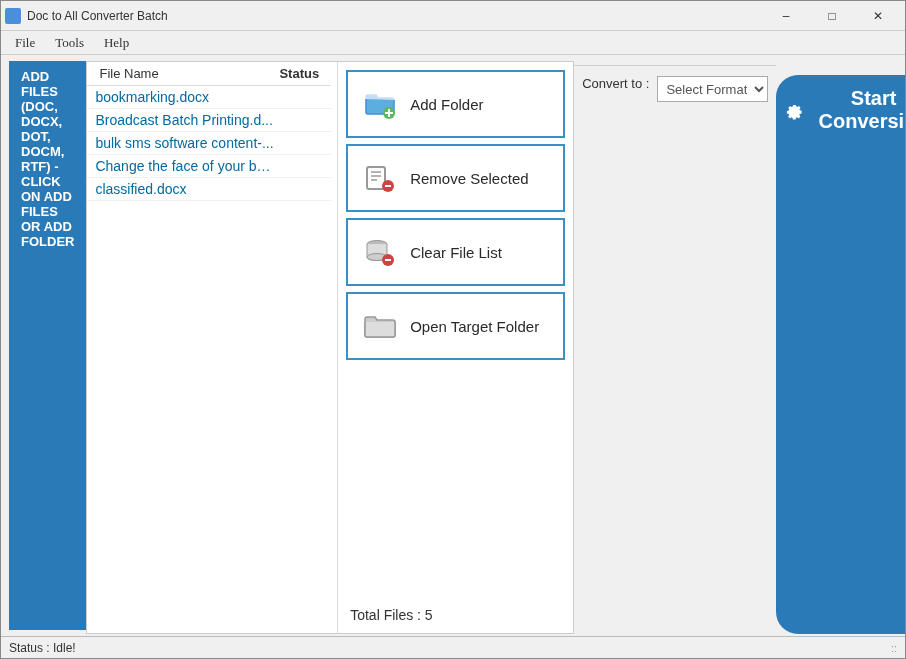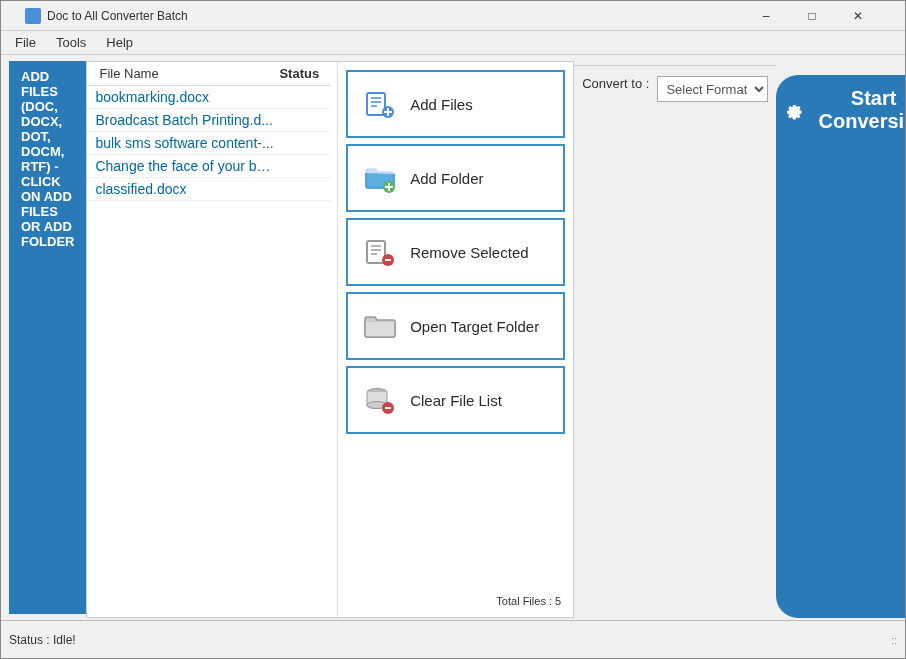--- a/index.html
+++ b/index.html
@@ -4,21 +4,21 @@
   <style>
     * { margin: 0; padding: 0; box-sizing: border-box; }
     body { font-family: 'Segoe UI', Tahoma, sans-serif; font-size: 13px; background: #f0f0f0; width: 906px; height: 659px; overflow: hidden; }
 
     
     #title-bar {
       background: #f0f0f0;
       height: 30px;
       display: flex;
       align-items: center;
-      padding: 0 24px;
+      padding: 0 4px;
       border-bottom: 1px solid #ccc;
       user-select: none;
     }
     #title-bar .app-icon {
       width: 16px; height: 16px; margin-right: 6px;
       background: #4a90d9; border-radius: 2px;
       display: flex; align-items: center; justify-content: center;
       color: white; font-size: 9px; font-weight: bold;
     }
     #title-bar .title-text { flex: 1; font-size: 12px; color: #333; }
@@ -30,20 +30,21 @@
     }
 
     
     #menu-bar {
       background: #f0f0f0;
       height: 24px;
       display: flex;
       align-items: center;
       border-bottom: 1px solid #ccc;
       padding: 0 4px;
+      font-family: Liberation Serif, serif;
     }
     .menu-item {
       padding: 2px 10px;
       cursor: pointer;
       font-size: 13px;
       color: #333;
     }
 
     
     #header-banner {
@@ -124,23 +125,23 @@
     }
 
     
     .icon-add-files { color: #4a90d9; }
     .icon-add-folder { color: #4a90d9; }
     .icon-remove { color: #888; }
     .icon-clear { color: #888; }
     .icon-folder { color: #888; }
 
     #total-files {
-      text-align: right;
+      text-align: left;
       padding: 6px 4px 2px 4px;
-      font-size: 11px;
+      font-size: 14px;
       color: #333;
       margin-top: auto;
     }
 
     
     #convert-row {
       display: flex;
       align-items: flex-start;
       gap: 8px;
       padding: 10px 8px;
@@ -179,21 +180,21 @@
       display: flex;
       align-items: center;
       justify-content: center;
       gap: 10px;
     }
 
     
     #status-bar {
       background: #f0f0f0;
       border-top: 1px solid #bbb;
-      height: 38px;
+      height: 22px;
       display: flex;
       align-items: center;
       padding: 0 8px;
       font-size: 12px;
       color: #333;
     }
 
     
     .gear-svg { width: 28px; height: 28px; }
 
@@ -275,34 +276,20 @@
             </div>
             <div class="file-row">
               <span class="filename">classified.docx</span>
               <span class="status"></span>
             </div>
           </div>
       </div>
 
       <div id="right-panel">
 
-        <button class="action-btn">
-          <div class="btn-icon icon-add-files">
-            <svg width="34" height="34" viewBox="0 0 34 34">
-              <rect x="4" y="6" width="18" height="22" rx="2" fill="none" stroke="#4a90d9" stroke-width="2"></rect>
-              <line x1="8" y1="11" x2="18" y2="11" stroke="#4a90d9" stroke-width="1.5"></line>
-              <line x1="8" y1="15" x2="18" y2="15" stroke="#4a90d9" stroke-width="1.5"></line>
-              <line x1="8" y1="19" x2="14" y2="19" stroke="#4a90d9" stroke-width="1.5"></line>
-              <circle cx="25" cy="25" r="6" fill="#4a90d9"></circle>
-              <line x1="25" y1="21" x2="25" y2="29" stroke="white" stroke-width="2"></line>
-              <line x1="21" y1="25" x2="29" y2="25" stroke="white" stroke-width="2"></line>
-            </svg>
-          </div>
-          <span>Add Files</span>
-        </button>
 
         <button class="action-btn">
           <div class="btn-icon icon-add-folder">
             <svg width="34" height="34" viewBox="0 0 34 34">
               <path d="M3 10 Q3 8 5 8 L13 8 L15 11 L29 11 Q31 11 31 13 L31 25 Q31 27 29 27 L5 27 Q3 27 3 25 Z" fill="#4a90d9" opacity="0.3" stroke="#4a90d9" stroke-width="1.5"></path>
               <path d="M3 12 L3 25 Q3 27 5 27 L29 27 Q31 27 31 25 L31 13" fill="#5baee0" stroke="#4a90d9" stroke-width="1.5"></path>
               <circle cx="26" cy="26" r="6" fill="#5cb85c"></circle>
               <line x1="26" y1="22" x2="26" y2="30" stroke="white" stroke-width="2"></line>
               <line x1="22" y1="26" x2="30" y2="26" stroke="white" stroke-width="2"></line>
             </svg>
@@ -318,41 +305,41 @@
               <line x1="8" y1="15" x2="18" y2="15" stroke="#999" stroke-width="1.5"></line>
               <line x1="8" y1="19" x2="14" y2="19" stroke="#999" stroke-width="1.5"></line>
               <circle cx="25" cy="25" r="6" fill="#cc4444"></circle>
               <line x1="22" y1="25" x2="28" y2="25" stroke="white" stroke-width="2"></line>
             </svg>
           </div>
           <span>Remove Selected</span>
         </button>
 
         <button class="action-btn">
-          <div class="btn-icon icon-folder">
-            <svg width="34" height="34" viewBox="0 0 34 34">
-              <path d="M2 10 Q2 8 4 8 L12 8 L14 11 L30 11 Q32 11 32 13 L32 26 Q32 28 30 28 L4 28 Q2 28 2 26 Z" fill="#ccc" stroke="#999" stroke-width="1.5"></path>
-              <path d="M2 13 L2 26 Q2 28 4 28 L30 28 Q32 28 32 26 L32 13" fill="#ddd" stroke="#999" stroke-width="1.5"></path>
-            </svg>
-          </div>
-          <span>Open Target Folder</span>
-        </button>
-
-        <button class="action-btn">
           <div class="btn-icon icon-clear">
             <svg width="34" height="34" viewBox="0 0 34 34">
 
               <ellipse cx="14" cy="9" rx="10" ry="3.5" fill="#bbb" stroke="#999" stroke-width="1"></ellipse>
               <path d="M4 9 L4 22 Q4 25.5 14 25.5 Q24 25.5 24 22 L24 9" fill="#ddd" stroke="#999" stroke-width="1"></path>
               <ellipse cx="14" cy="22" rx="10" ry="3.5" fill="#ccc" stroke="#999" stroke-width="1"></ellipse>
               <circle cx="25" cy="25" r="6" fill="#cc4444"></circle>
               <line x1="22" y1="25" x2="28" y2="25" stroke="white" stroke-width="2"></line>
             </svg>
           </div>
           <span>Clear File List</span>
+        </button>
+
+        <button class="action-btn">
+          <div class="btn-icon icon-folder">
+            <svg width="34" height="34" viewBox="0 0 34 34">
+              <path d="M2 10 Q2 8 4 8 L12 8 L14 11 L30 11 Q32 11 32 13 L32 26 Q32 28 30 28 L4 28 Q2 28 2 26 Z" fill="#ccc" stroke="#999" stroke-width="1.5"></path>
+              <path d="M2 13 L2 26 Q2 28 4 28 L30 28 Q32 28 32 26 L32 13" fill="#ddd" stroke="#999" stroke-width="1.5"></path>
+            </svg>
+          </div>
+          <span>Open Target Folder</span>
         </button>
 
         <div id="total-files">
           <span>Total Files : 5</span>
         </div>
 
       </div>
     </div>
 
     <div id="convert-row">

